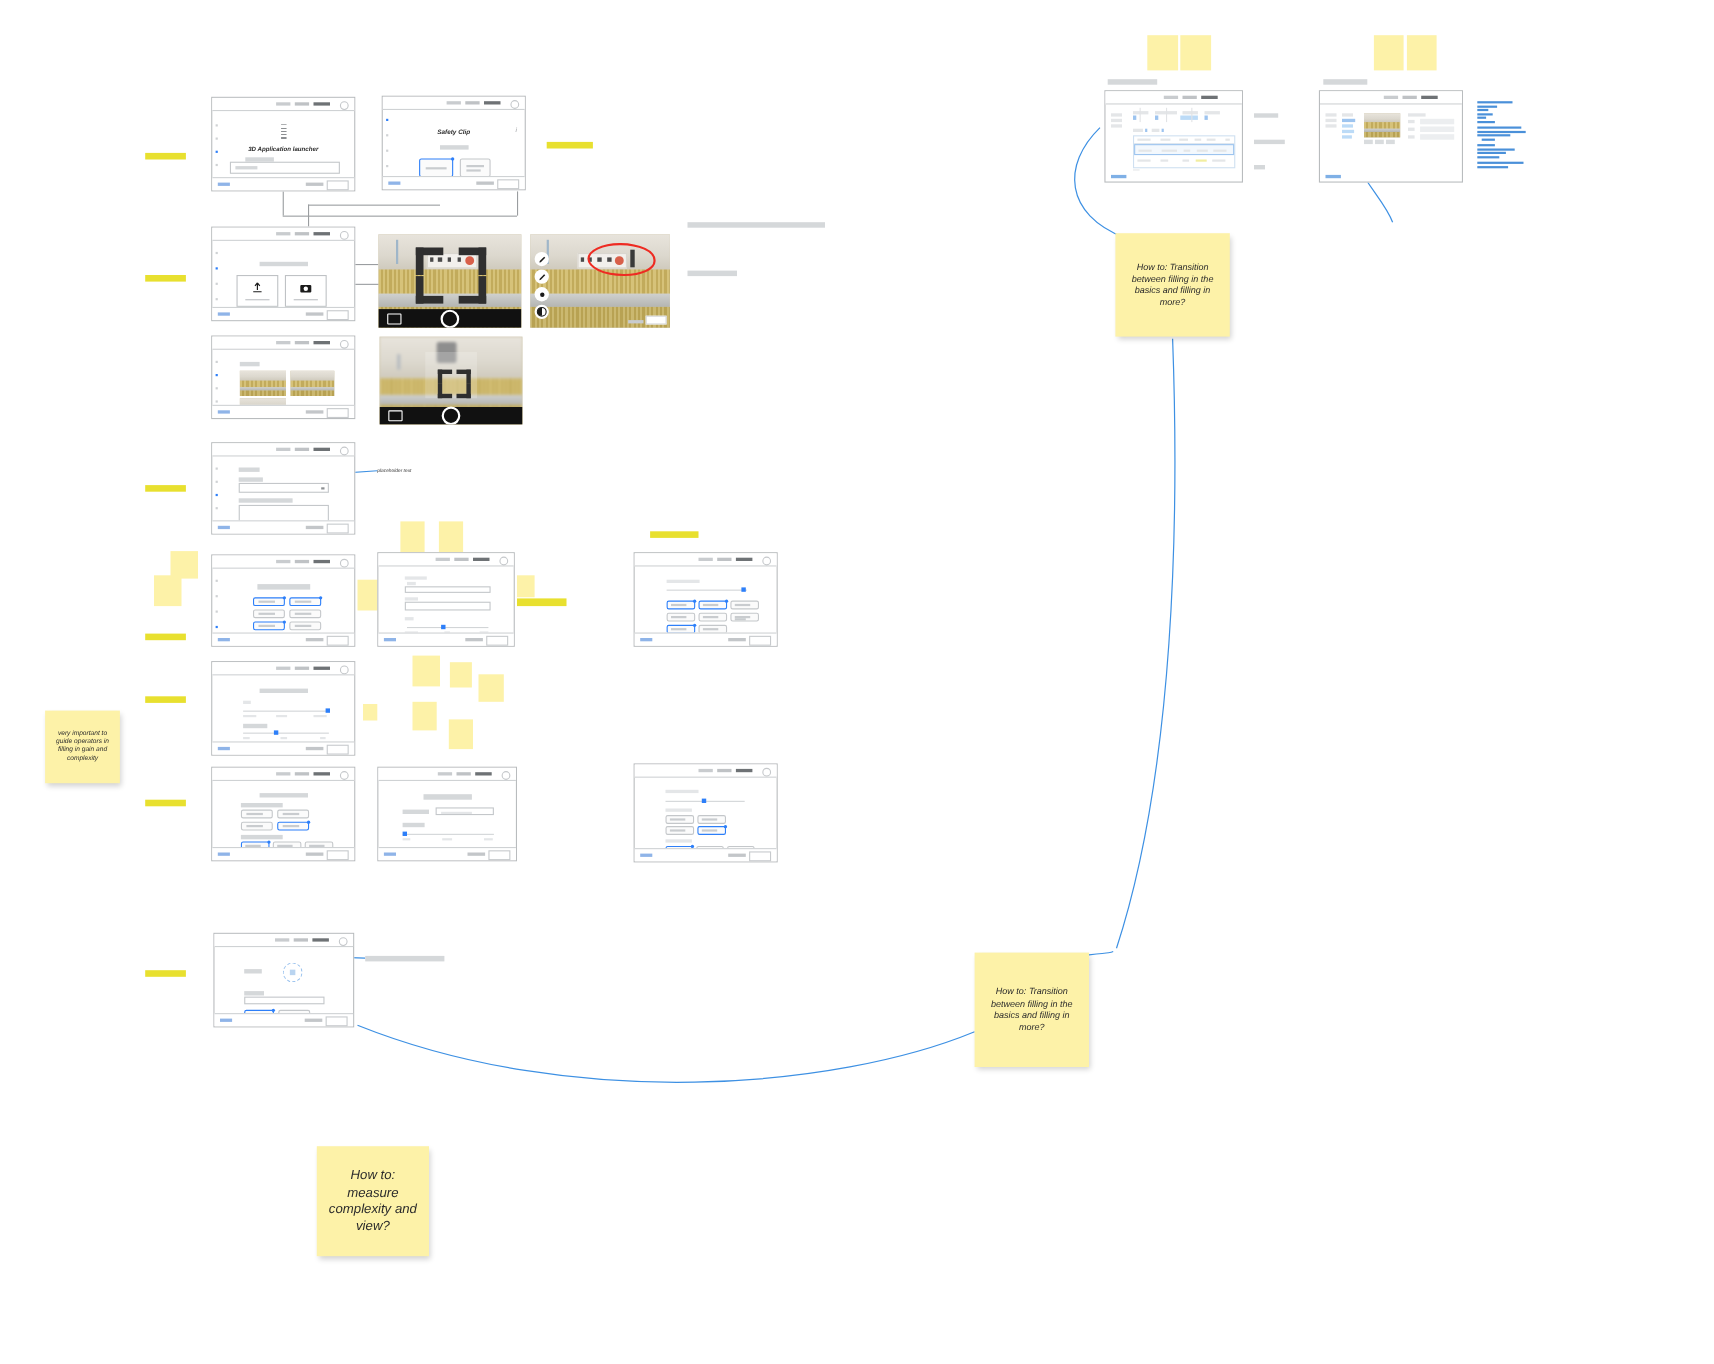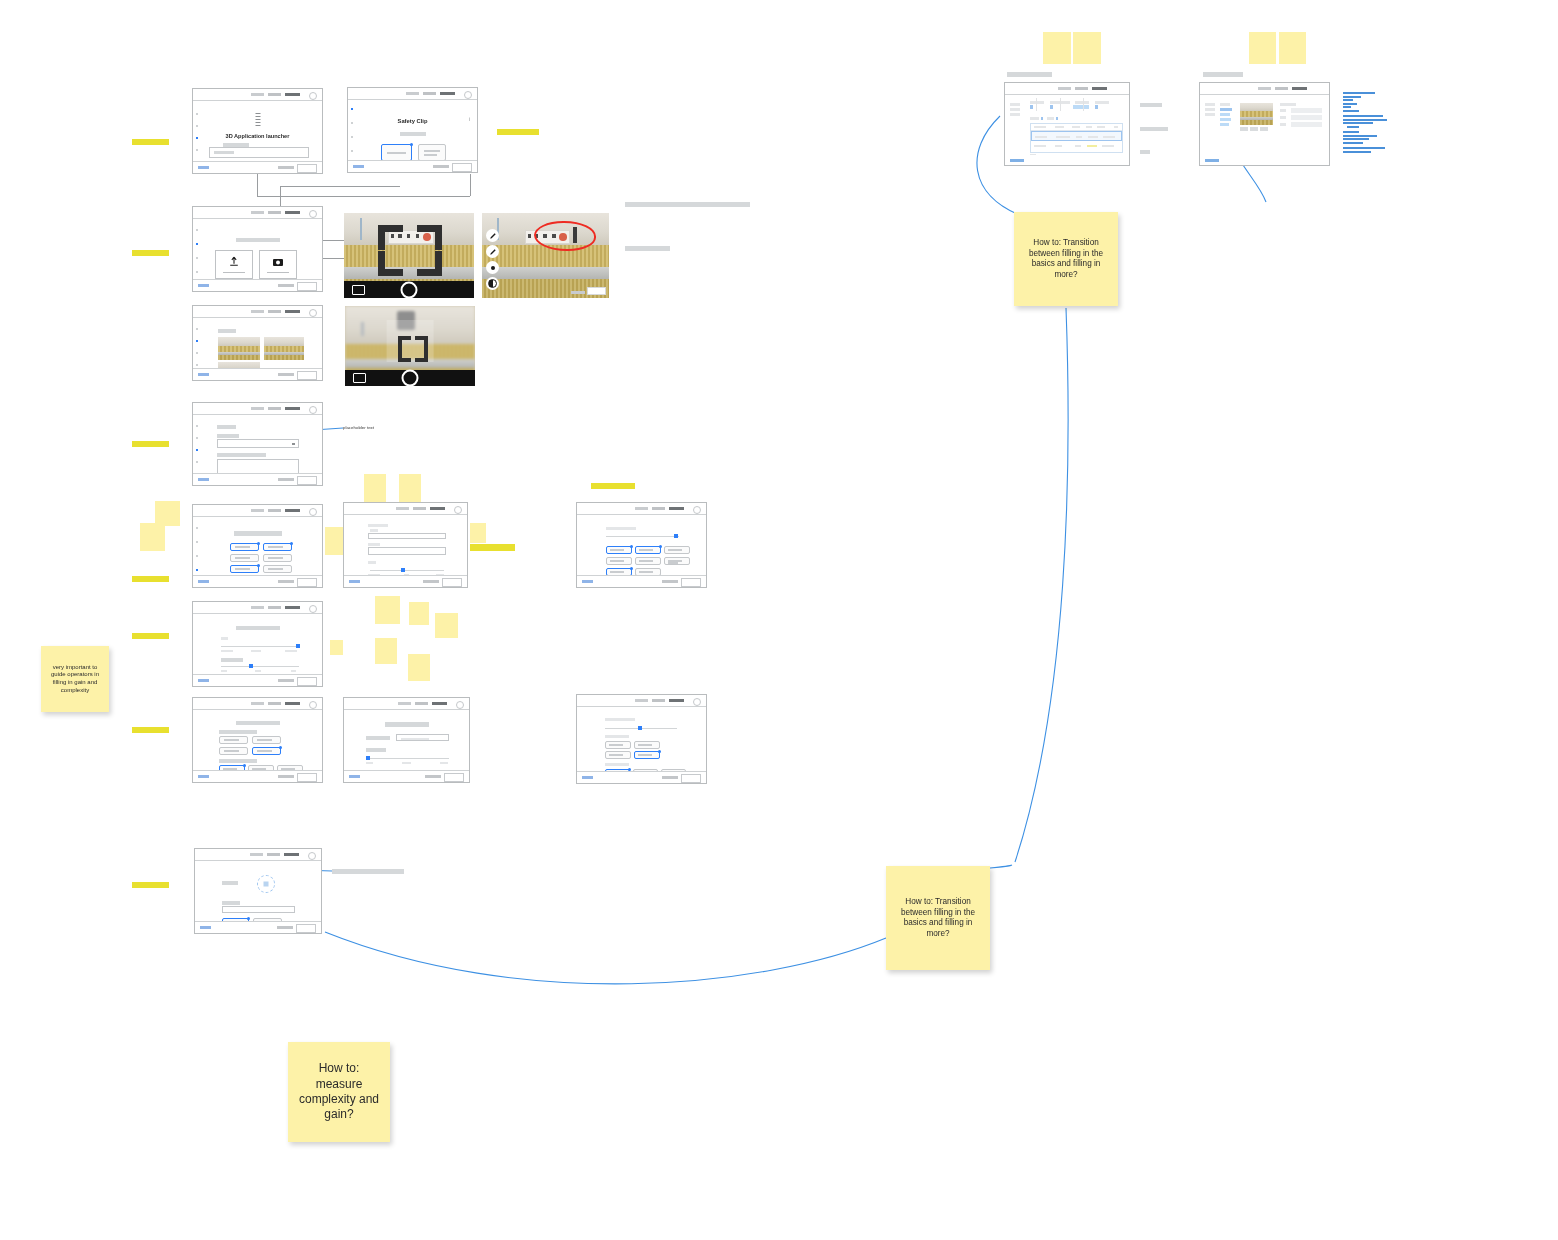--- a/index.html
+++ b/index.html
@@ -1,18 +1,18 @@
 <!DOCTYPE html>
 <html><head>
 <meta charset="utf-8">
 <style>
   html,body{margin:0;padding:0;background:#ffffff;}
   body{width:1558px;height:1240px;position:relative;overflow:hidden;
        font-family:"Liberation Sans","DejaVu Sans",sans-serif;}
-  .canvas{position:absolute;inset:0;}
+  .canvas{position:absolute;inset:0;font-style:italic;}
 
   
   .win{position:absolute;background:#fff;border:1px solid #b9bcbe;box-sizing:border-box;}
   .win-title{height:11px;border-bottom:1px solid #cfd2d4;position:relative;background:#fff;}
   .win-title .tabs{position:absolute;right:22px;top:4px;display:flex;gap:4px;}
   .win-title .tabs i{display:block;height:3px;background:#c9cccf;}
   .win-title .tabs i:nth-child(1){width:13px;}
   .win-title .tabs i:nth-child(2){width:13px;background:#bfc2c5;}
   .win-title .tabs i:nth-child(3){width:15px;background:#6e7275;}
   .win-title .circ{position:absolute;right:5px;top:2.5px;width:6px;height:6px;
@@ -832,17 +832,17 @@
       <span class="gal"></span>
       <span class="shut"></span>
     </div>
   </div>
 
   <div class="sticky" style="left:1014px;top:212px;width:104px;height:94px;font-size:8.2px;">How to: Transition between filling in the basics and filling in more?</div>
 
 
   <div class="sticky" style="left:886px;top:866px;width:104px;height:104px;font-size:8.2px;">How to: Transition between filling in the basics and filling in more?</div>
 
-  <div class="sticky" style="left:288px;top:1042px;width:102px;height:100px;font-size:12px;">How to: measure complexity and gain?</div>
+  <div class="sticky" style="left:288px;top:1042px;width:102px;height:100px;font-size:12px;">How to: measure complexity and view?</div>
 
   <div class="sticky" style="left:41px;top:646px;width:68px;height:66px;font-size:6px;">very important to guide operators in filling in gain and complexity</div>
 
 </div>
 
 </body></html>

